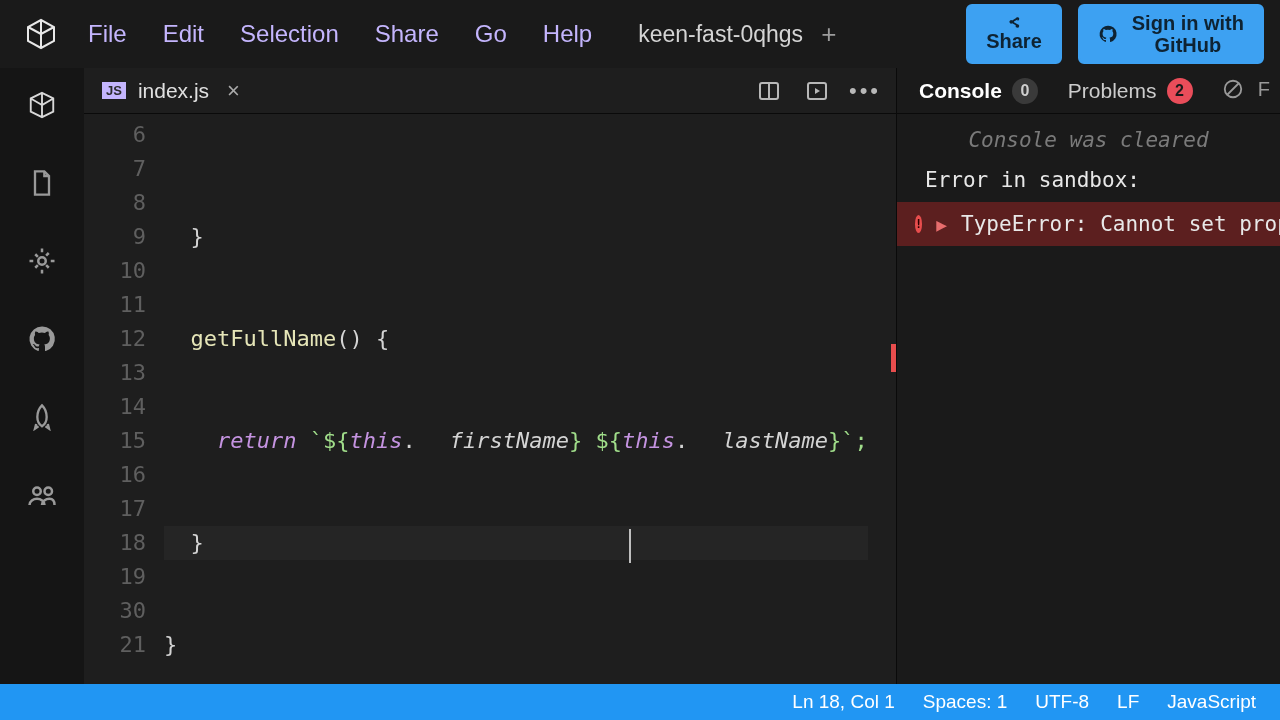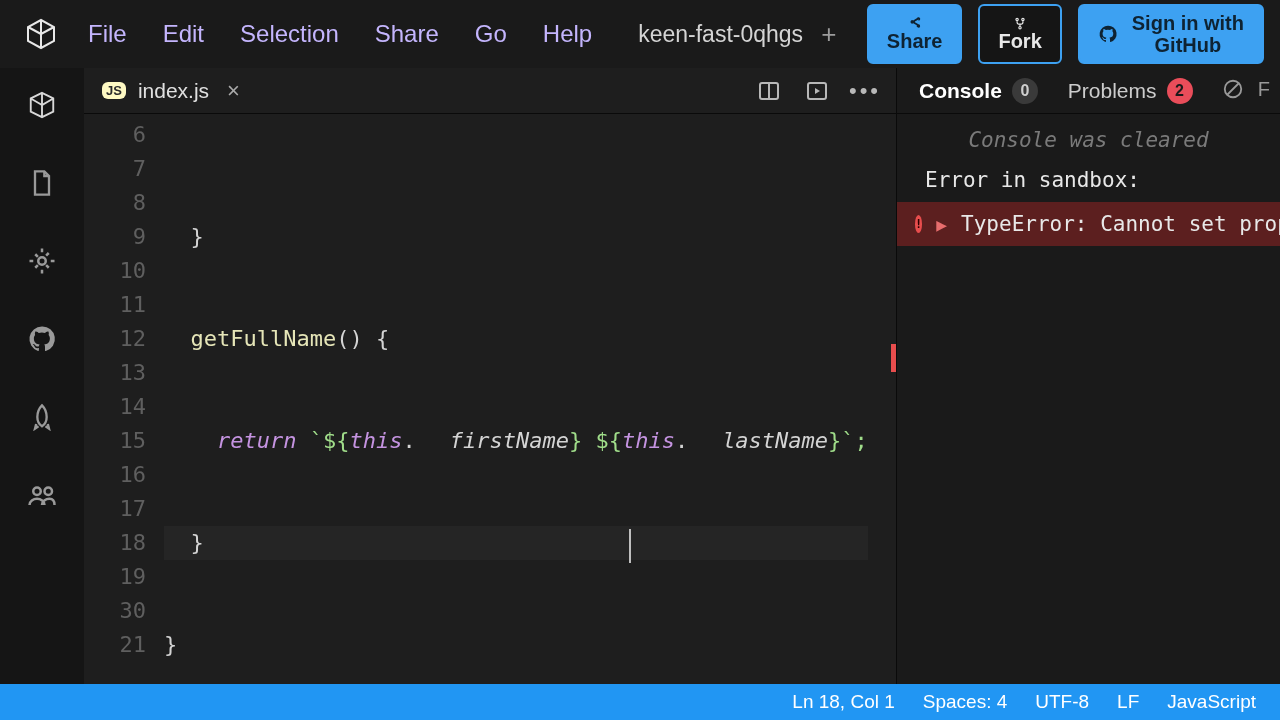--- a/index.html
+++ b/index.html
@@ -100,23 +100,23 @@
   }
   .file-tab {
     display:flex; align-items:center; gap:12px;
     padding: 0 18px;
     height: 100%;
     background: #1e1e1e;
     color: #e0e0e0;
     font-size: 21px;
   }
   .file-tab .js-badge {
-    background: #fef9c3; color:#2b2b2b;
+    background: #c4b5fd; color:#2b2b2b;
     font-size: 13px; font-weight:700;
-    padding: 1px 4px; border-radius: 6px;
+    padding: 1px 4px; border-radius: 0;
   }
   .tab-close { color:#aaa; font-size:22px; cursor:pointer; margin-left:6px;}
   .tabbar-right { margin-left:auto; display:flex; align-items:center; gap:22px; padding-right:18px;}
   .tabbar-icon { width:26px; height:26px; color:#b8b8b8; cursor:pointer; display:flex; align-items:center; justify-content:center; }
 
   .editor {
     flex:1;
     display:flex;
     background: #1e1e1e;
     font-family: "SF Mono", Menlo, Consolas, monospace;
@@ -236,26 +236,20 @@
   <div class="menu-item">Help</div>
   <div class="project-title">keen-fast-0qhgs</div>
   <div class="plus-tab">+</div>
 
   <div class="header-right">
     <div class="btn btn-share">
       <svg class="tiny-icon" viewBox="0 0 24 24">
           <path d="M18 8a3 3 0 10-2.83-4H15L8.9 7.5a3 3 0 100 5l6.1 3.5A3 3 0 1018 14l-6.1-3.5a3 3 0 000-1L18 6v2z" fill="#0e2333"></path>
         </svg>
       <span>Share</span>
-    </div>
-    <div class="btn btn-fork">
-      <svg class="tiny-icon" viewBox="0 0 24 24">
-          <path d="M7 4a2 2 0 110 4 2 2 0 010-4zm10 0a2 2 0 110 4 2 2 0 010-4zM7 8v3c0 2 2 3 5 3s5-1 5-3V8m-5 6v4m0 0a2 2 0 100 4 2 2 0 000-4z" stroke="#e8e8e8" stroke-width="2" fill="none"></path>
-        </svg>
-      <span>Fork</span>
     </div>
     <div class="btn btn-signin">
       <svg class="small-icon" viewBox="0 0 24 24">
           <path d="M12 2a10 10 0 00-3.2 19.5c.5.1.7-.2.7-.5v-1.8c-2.8.6-3.4-1.3-3.4-1.3-.5-1.1-1.1-1.4-1.1-1.4-.9-.6.1-.6.1-.6 1 .1 1.5 1 1.5 1 .9 1.5 2.3 1.1 2.9.8.1-.6.3-1.1.6-1.3-2.2-.3-4.6-1.1-4.6-5 0-1.1.4-2 1-2.7-.1-.3-.4-1.3.1-2.6 0 0 .8-.3 2.8 1a9.5 9.5 0 015 0c1.9-1.3 2.8-1 2.8-1 .5 1.3.2 2.3.1 2.6.6.7 1 1.6 1 2.7 0 3.9-2.3 4.7-4.6 5 .4.3.7.9.7 1.9v2.8c0 .3.2.6.7.5A10 10 0 0012 2z" fill="#0e2333"></path>
         </svg>
       <div class="lines">
         <span>Sign in with</span>
         <span>GitHub</span>
       </div>
     </div>
@@ -397,17 +391,17 @@
         <span class="err-caret">▶</span>
         <span>TypeError: Cannot set property</span>
       </div>
     </div>
   </div>
 
 </div>
 
 <div class="statusbar">
   <span class="status-item">Ln 18, Col 1</span>
-  <span class="status-item">Spaces: 4</span>
+  <span class="status-item">Spaces: 1</span>
   <span class="status-item">UTF-8</span>
   <span class="status-item">LF</span>
   <span class="status-item">JavaScript</span>
 </div>
 
 </body></html>

